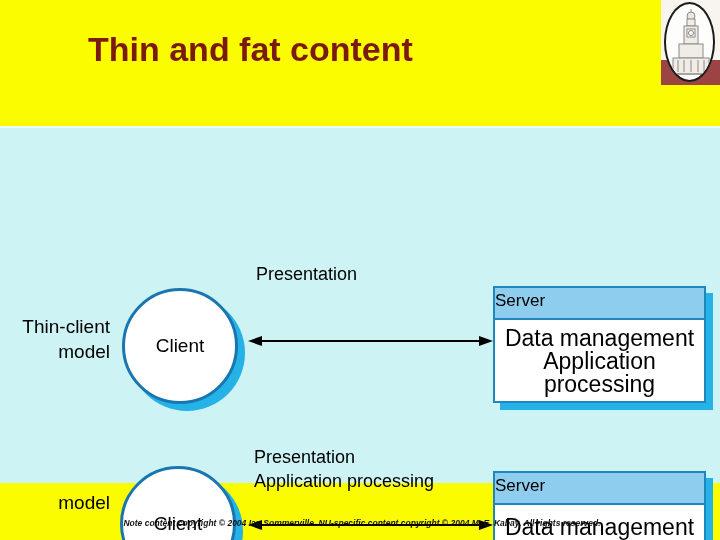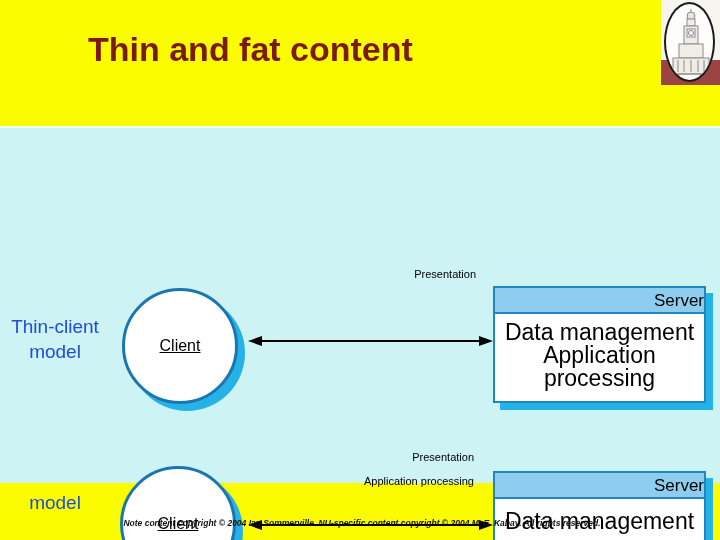--- a/index.html
+++ b/index.html
@@ -31,39 +31,39 @@
   }
   .logo-oval svg { position:absolute; left:4px; top:4px; }
 
   
   .panel {
     position:absolute; left:0; top:126px; width:720px; height:357px;
     background:#CDF3F4; border-top:2px solid #E8FCFC;
   }
 
   .model-label {
-    position:absolute; text-align:center; color:#1d4ed8;
+    position:absolute; text-align:right; color:#000000;
     font-size:19px; line-height:25px; width:110px;
   }
   .model-label-1 { left:0px; top:186px; }
   .model-label-2 { left:0px; top:362px; }
 
   .client-circle {
     position:absolute; width:116px; height:116px; border-radius:50%;
     background:#FFFFFF; border:3px solid #1A76B0;
     box-shadow:7px 7px 0 #25B2E6;
     display:flex; align-items:center; justify-content:center;
   }
   .client-circle-1 { left:122px; top:160px; }
   .client-circle-2 { left:120px; top:338px; }
-  .client-text { font-size:16px; color:#000;text-decoration:underline; }
+  .client-text { font-size:19px; color:#000; }
 
   .link-label {
-    position:absolute; text-align:right; color:#000;
-    font-size:11px; line-height:24px; width:220px;
+    position:absolute; text-align:left; color:#000;
+    font-size:18px; line-height:24px; width:220px;
   }
   .link-label-1 { left:256px; top:134px; }
   .link-label-2 { left:254px; top:317px; }
 
   .arrow {
     position:absolute; height:12px; display:flex; align-items:center;
     width:245px; left:248px;
   }
   .arrow-1 { top:207px; }
   .arrow-2 { top:391px; }
@@ -74,22 +74,22 @@
 
   .server-box {
     position:absolute; left:493px; width:213px;
     background:#FFFFFF; border:2px solid #2086C0;
     box-shadow:7px 7px 0 #25B2E6;
   }
   .server-box-1 { top:158px; height:117px; }
   .server-box-2 { top:343px; height:115px; }
   .server-header {
     background:#8FCDEE; border-bottom:2px solid #2086C0;
-    text-align:right; font-size:17px; color:#000;
-    height:26px; line-height:26px;
+    text-align:left; font-size:17px; color:#000;
+    height:32px; line-height:26px;
   }
   .server-body { text-align:center; font-size:23px; line-height:23px; color:#000; }
   .server-body-1 { padding-top:7px; }
   .server-body-2 { padding-top:11px; }
 
   
   .page-number {
     position:absolute; left:14px; top:539px;
     font-size:19px; color:#000;
   }

